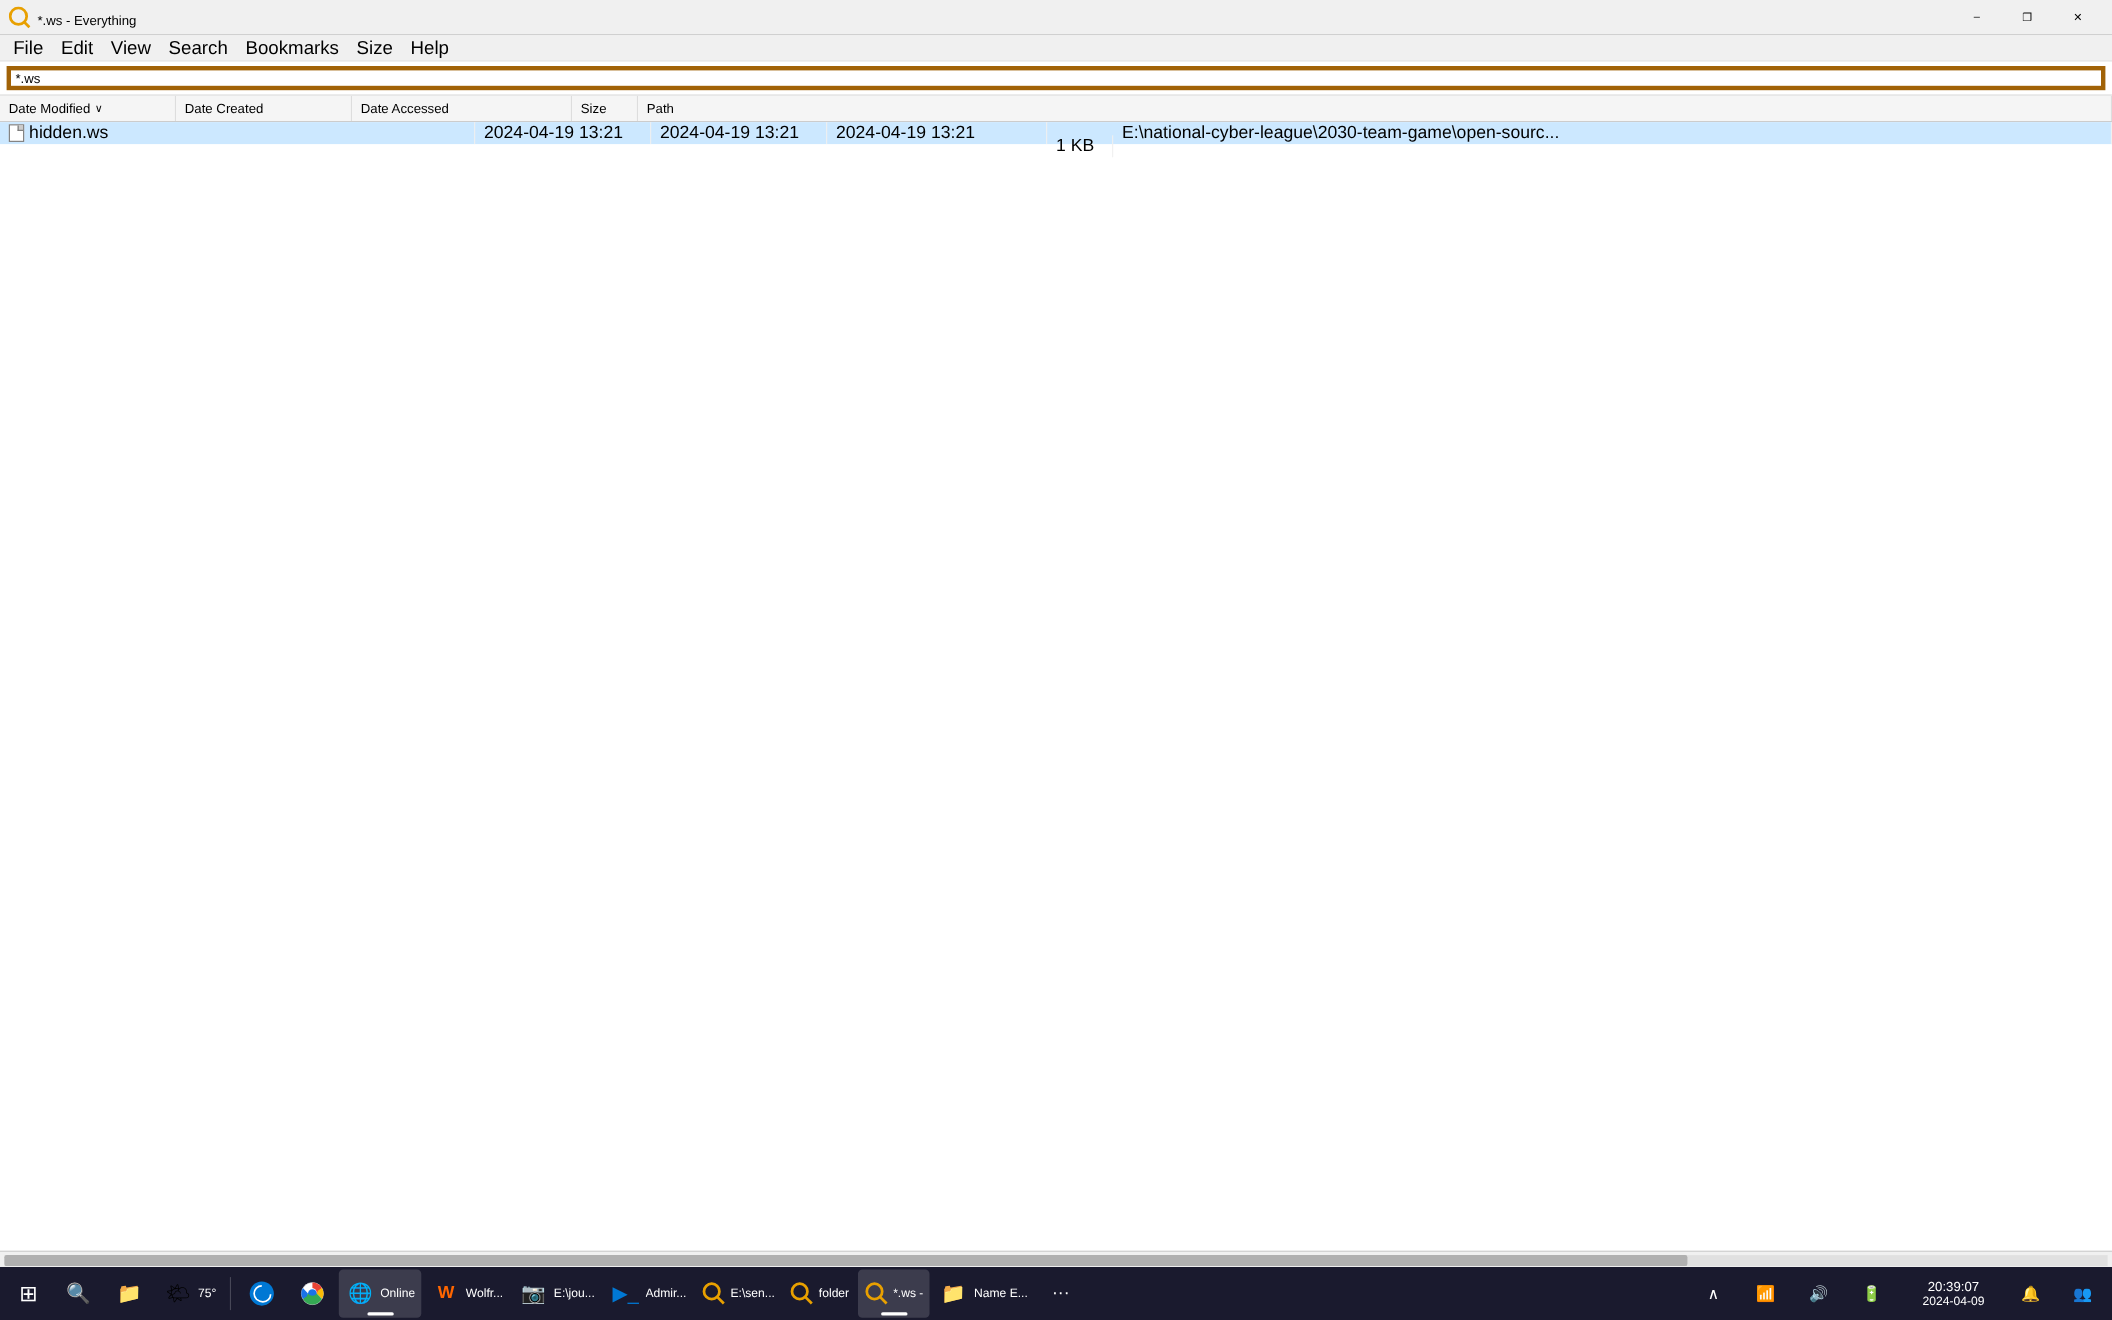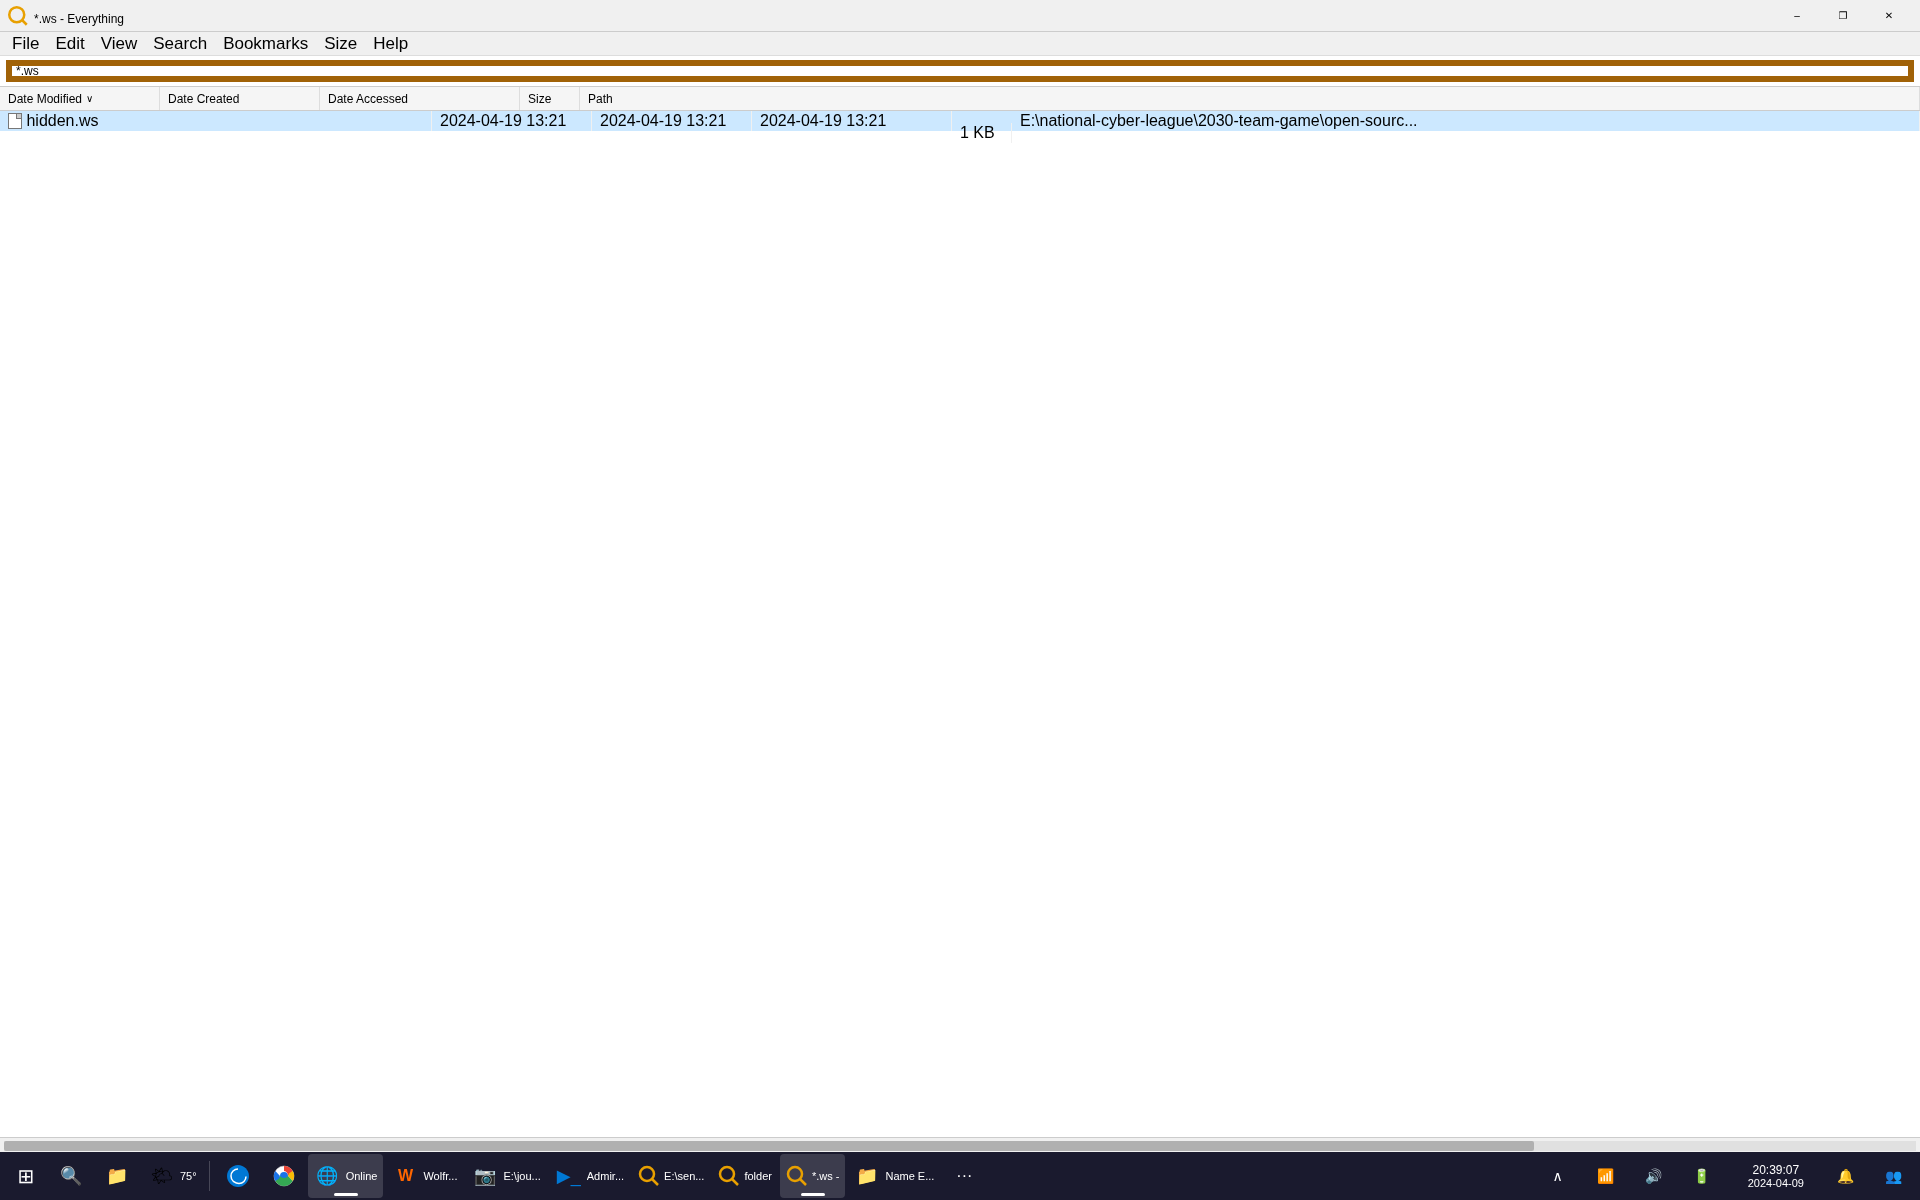--- a/index.html
+++ b/index.html
@@ -66,21 +66,21 @@
 
     
     .search-bar {
       padding: 4px 6px;
       background: #fff;
       border-bottom: 1px solid #ccc;
     }
     .search-input {
       width: 100%;
       height: 22px;
-      border: 6px solid #a16207;
+      border: 4px solid #a16207;
       padding: 2px 4px;
       font-size: 12px;
       outline: none;
       background: #fff;
     }
 
     
     .results-area {
       display: flex;
       flex-direction: column;

